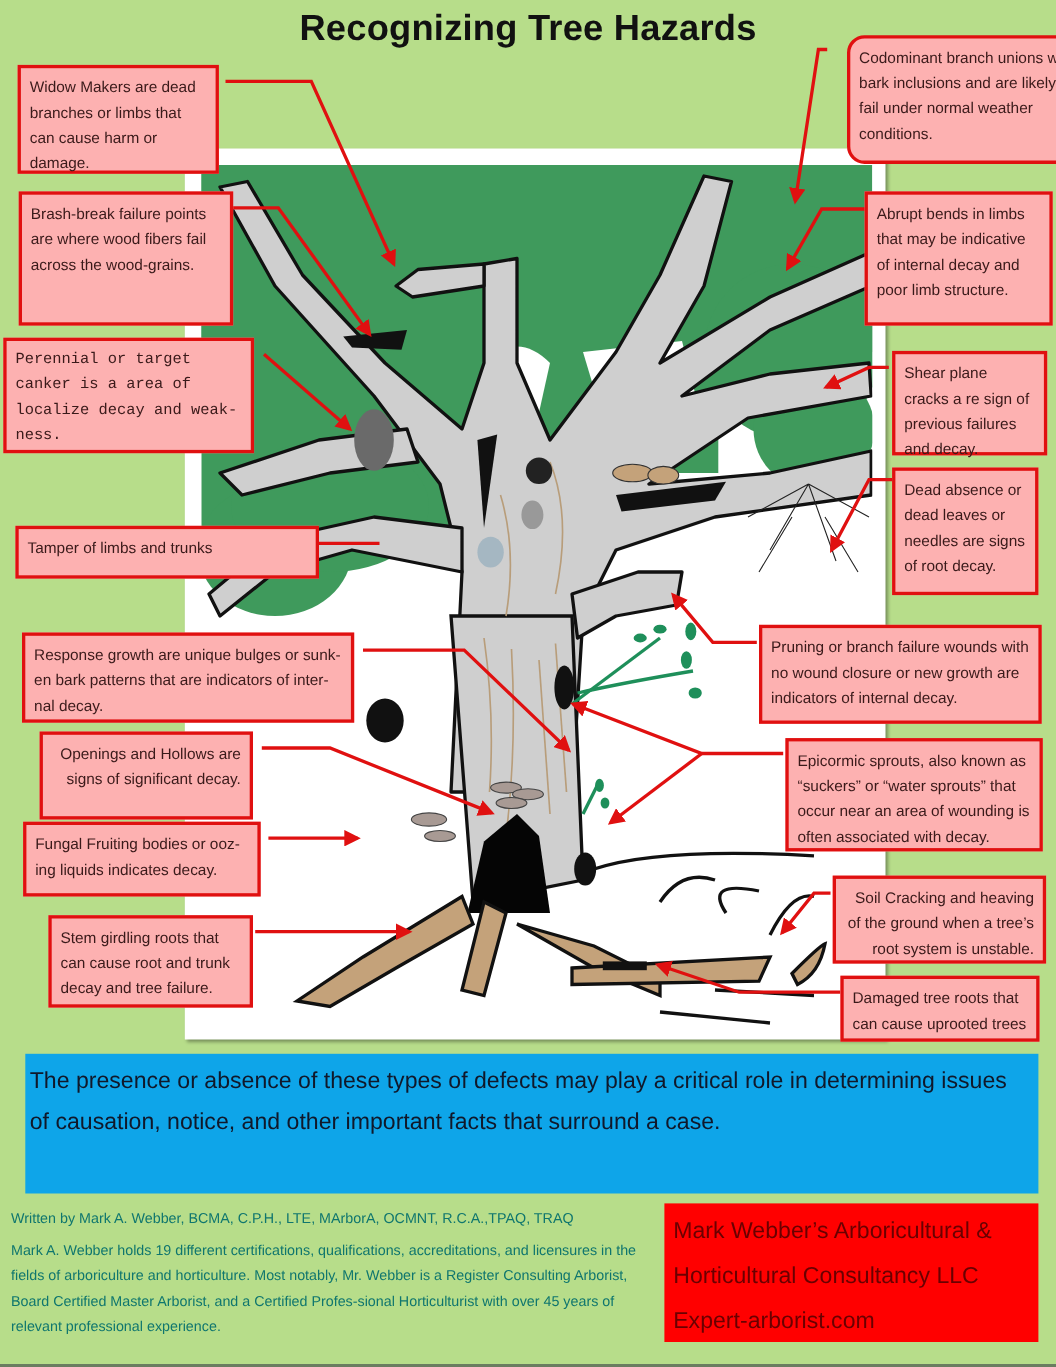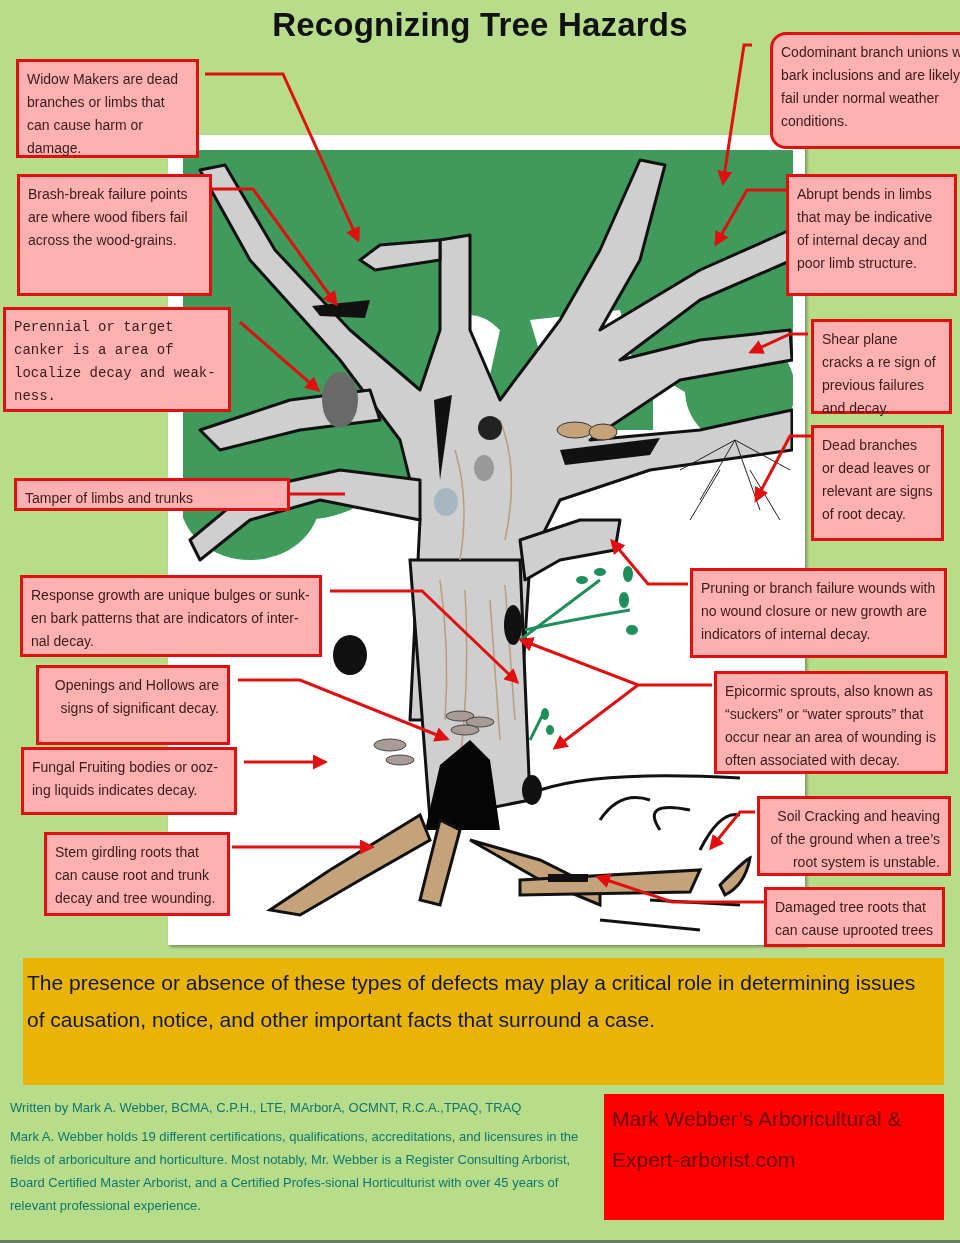--- a/index.html
+++ b/index.html
@@ -18,21 +18,21 @@
     background: #fff; box-shadow: 2px 2px 3px rgba(0,0,0,0.35);
   }
   .illus { position: absolute; left: 0; top: 0; width: 960px; height: 960px; pointer-events: none; }
   .callout {
     position: absolute; box-sizing: border-box;
     background: #fdb1b1; border: 3px solid #e01010;
     font-size: 14px; line-height: 23px; padding: 6px 8px; color: #3a1a1a;
   }
   .summary {
     position: absolute; left: 23px; top: 958px; width: 921px; height: 127px;
-    background: #eab308; box-sizing: border-box; padding: 6px 6px 0 4px;
+    background: #0ea5e9; box-sizing: border-box; padding: 6px 6px 0 4px;
     font-size: 21px; line-height: 37px; color: #10182a;
   }
   .byline {
     position: absolute; left: 10px; top: 1096px; width: 580px;
     font-size: 13px; line-height: 23px; color: #0f766e;
   }
   .byline p { margin: 0 0 6px 0; }
   .brand {
     position: absolute; left: 604px; top: 1094px; width: 340px; height: 126px;
     background: #ff0000; box-sizing: border-box; padding: 4px 8px;
@@ -169,40 +169,41 @@
     <path d="M712 685 L638 685 L521 640" marker-end="url(#ah)"></path>
     <path d="M638 685 L555 748" marker-end="url(#ah)"></path>
     <path d="M755 812 L740 812 L711 848" marker-end="url(#ah)"></path>
     <path d="M764 902 L672 902 L598 877" marker-end="url(#ah)"></path>
   </g>
 </svg>
 
 <div class="callout" style="left:16px;top:59px;width:183px;height:99px;">Widow Makers are dead branches or limbs that can cause harm or damage.</div>
 <div class="callout" style="left:17px;top:174px;width:195px;height:122px;">Brash-break failure points are where wood fibers fail across the wood-grains.</div>
 <div class="callout" style="left:3px;top:307px;width:228px;height:105px;font-family:Liberation Mono, monospace;">Perennial or target canker is a area of localize decay and weak-ness.</div>
-<div class="callout" style="left:14px;top:478px;width:276px;height:33px;">Tamper of limbs and trunks</div>
+<div class="callout" style="left:14px;top:478px;width:276px;height:48px;">Tamper of limbs and trunks</div>
 <div class="callout" style="left:20px;top:575px;width:302px;height:82px;">Response growth are unique bulges or sunk-en bark patterns that are indicators of inter-nal decay.</div>
 <div class="callout" style="left:36px;top:665px;width:194px;height:80px;text-align:right;">Openings and Hollows are signs of significant decay.</div>
 <div class="callout" style="left:21px;top:747px;width:216px;height:68px;">Fungal Fruiting bodies or ooz-ing liquids indicates decay.</div>
-<div class="callout" style="left:44px;top:832px;width:186px;height:84px;">Stem girdling roots that can cause root and trunk decay and tree wounding.</div>
+<div class="callout" style="left:44px;top:832px;width:186px;height:84px;">Stem girdling roots that can cause root and trunk decay and tree failure.</div>
 
 <div class="callout" style="left:770px;top:32px;width:236px;height:117px;border-radius:16px;">Codominant branch unions with bark inclusions and are likely to fail under normal weather conditions.</div>
 <div class="callout" style="left:786px;top:174px;width:171px;height:122px;">Abrupt bends in limbs that may be indicative of internal decay and poor limb structure.</div>
 <div class="callout" style="left:811px;top:319px;width:141px;height:95px;">Shear plane cracks a re sign of previous failures and decay.</div>
-<div class="callout" style="left:811px;top:425px;width:133px;height:116px;">Dead branches or dead leaves or relevant are signs of root decay.</div>
+<div class="callout" style="left:811px;top:425px;width:133px;height:116px;">Dead absence or dead leaves or needles are signs of root decay.</div>
 <div class="callout" style="left:690px;top:568px;width:257px;height:90px;">Pruning or branch failure wounds with no wound closure or new growth are indicators of internal decay.</div>
 <div class="callout" style="left:714px;top:671px;width:234px;height:103px;">Epicormic sprouts, also known as “suckers” or “water sprouts”  that occur near an area of wounding  is often associated with decay.</div>
 <div class="callout" style="left:757px;top:796px;width:194px;height:80px;text-align:right;">Soil Cracking and  heaving of the ground when a tree’s root system is unstable.</div>
 <div class="callout" style="left:764px;top:887px;width:181px;height:60px;">Damaged tree roots that can cause uprooted trees</div>
 
 <div class="summary">The presence or absence of these types of defects may play a critical role in determining issues of causation, notice, and other important facts that surround a case.</div>
 
 <div class="byline">
   <p>Written by Mark A. Webber, BCMA, C.P.H., LTE, MArborA, OCMNT, R.C.A.,TPAQ, TRAQ</p>
   <p>Mark A. Webber holds 19 different certifications, qualifications, accreditations, and licensures in the fields of arboriculture and horticulture. Most notably, Mr. Webber is a Register Consulting Arborist, Board Certified Master Arborist, and a Certified Profes-sional Horticulturist with over 45 years of relevant professional experience.</p>
 </div>
 
 <div class="brand">
   <div>Mark Webber’s Arboricultural &amp;</div>
+  <div>Horticultural Consultancy LLC</div>
   <div>Expert-arborist.com</div>
 </div>
 
 <div class="bottom-rule"></div>
 
 </body></html>

